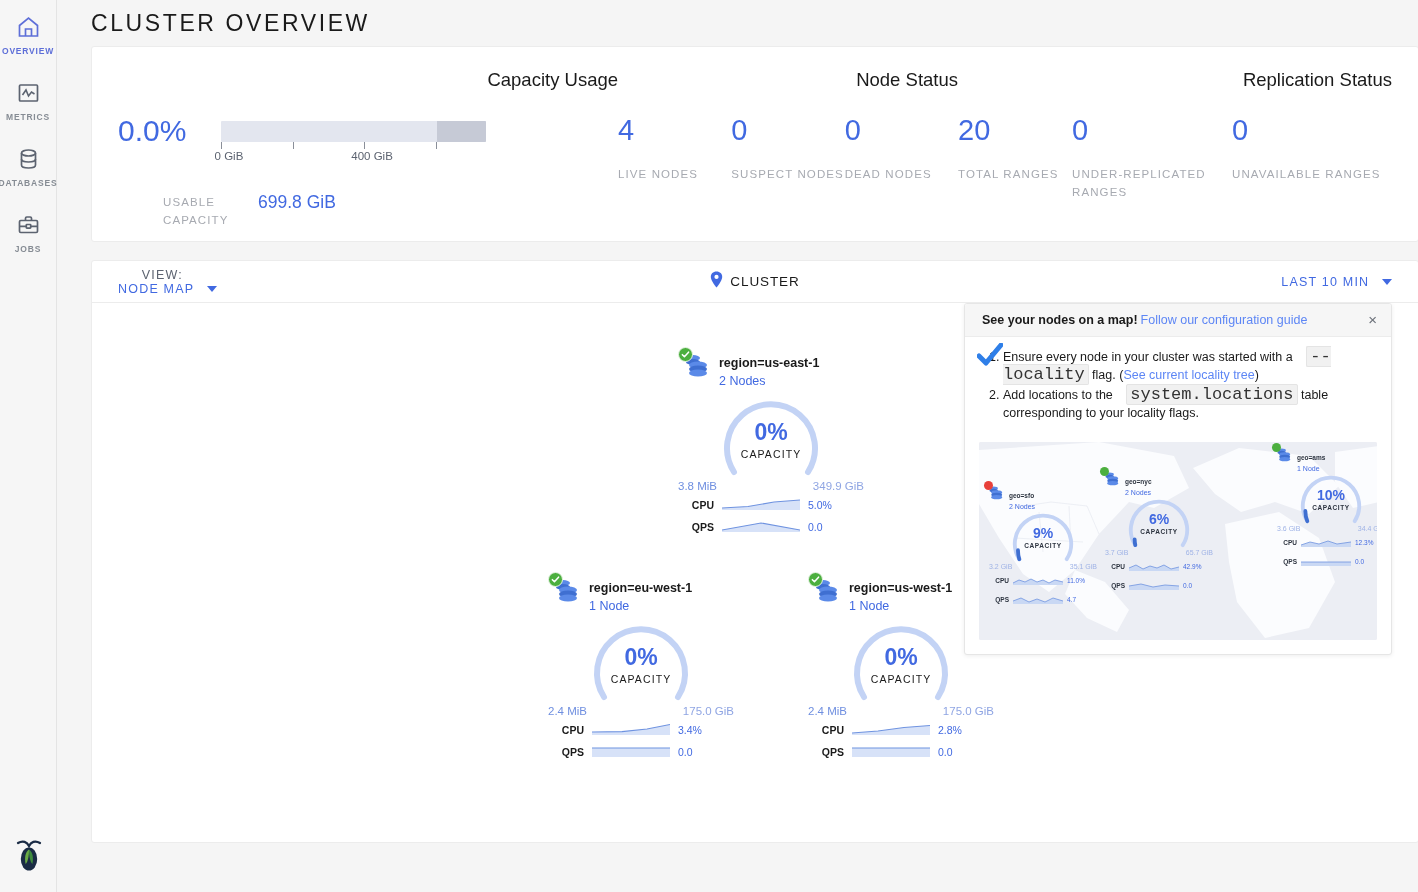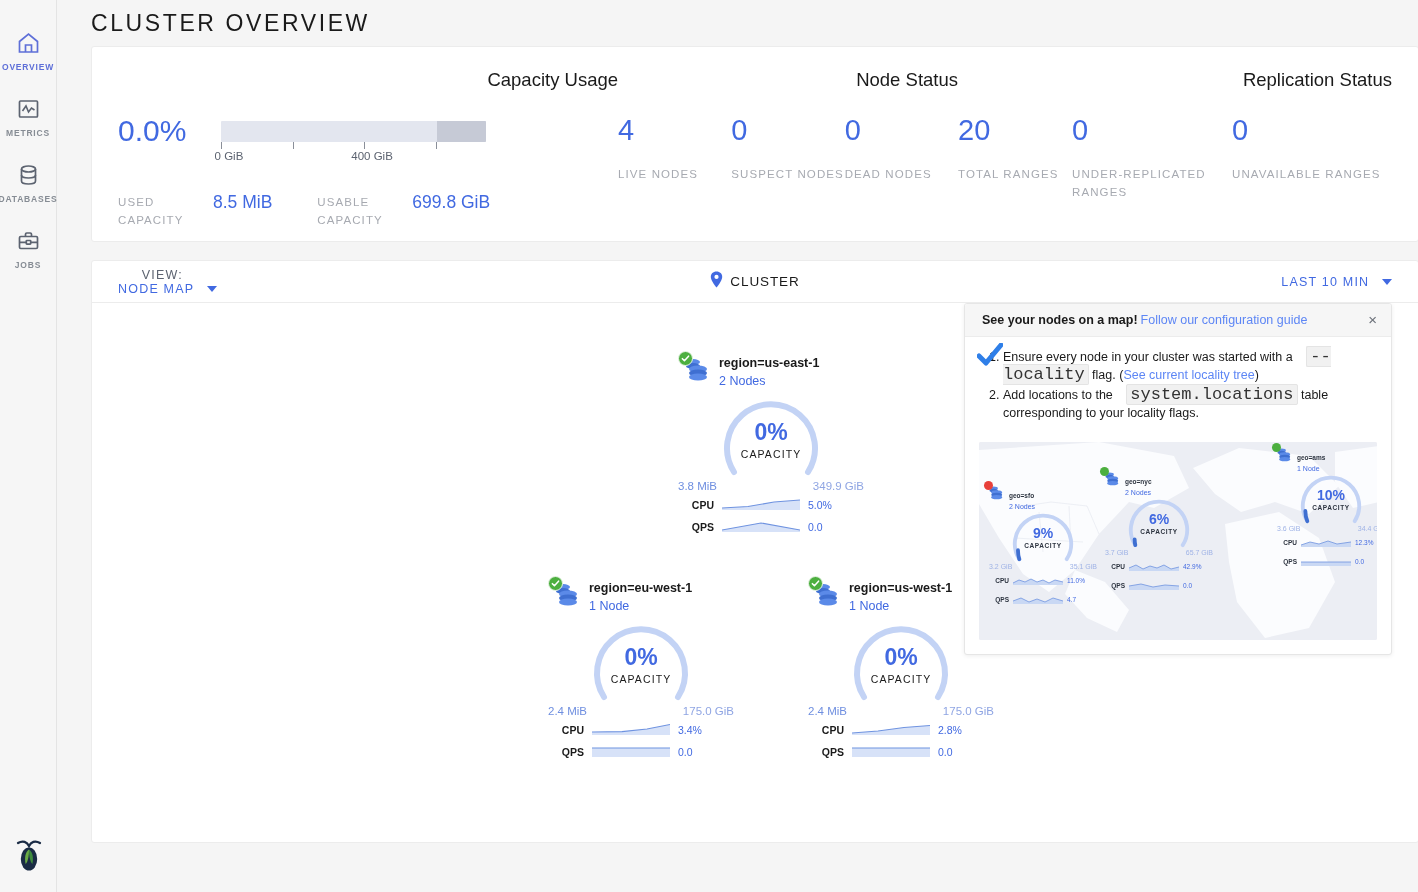--- a/index.html
+++ b/index.html
@@ -18,21 +18,21 @@
     background: #f6f6f6;
     border-right: 1px solid #e4e4e4;
     display: flex; flex-direction: column; align-items: center;
     padding-top: 6px;
     flex: 0 0 57px;
     position: relative;
   }
   .nav-item {
     width: 57px; height: 66px;
     display: flex; flex-direction: column;
-    align-items: center; justify-content: flex-end;
+    align-items: center; justify-content: flex-start;
     padding-top: 6px;
     cursor: pointer;
     text-decoration: none;
   }
   .nav-icon { height: 30px; display: flex; align-items: center; justify-content: center; }
   .nav-label {
     font-size: 8.5px; letter-spacing: 0.8px; font-weight: bold;
     color: #868c94; margin-top: 4px; white-space: nowrap;
   }
   .nav-item.active .nav-label { color: #5e6fd8; }
@@ -122,21 +122,21 @@
     border-left: 5px solid transparent; border-right: 5px solid transparent;
     border-top: 6px solid #4169e1; vertical-align: middle;
   }
   .cluster-pill { display: flex; align-items: center; gap: 7px; cursor: pointer; }
   .cluster-pill .lbl { font-size: 13.5px; letter-spacing: 0.9px; color: #1a1a1a; }
 
   
   .nodecanvas { position: relative; height: 540px; overflow: hidden; }
 
   .locality { position: absolute; width: 190px; }
-  .loc-head { display: flex; align-items: center; gap: 9px; padding-left: 6px; }
+  .loc-head { display: flex; align-items: flex-start; gap: 9px; padding-left: 6px; }
   .db-icon { position: relative; width: 28px; height: 30px; flex: 0 0 28px; }
   .check-badge {
     position: absolute; left: -4px; top: -4px; width: 15px; height: 15px;
     border-radius: 50%; background: #4caf3f; display: flex; align-items: center;
     justify-content: center; border: 1.5px solid #e9f5e6; z-index: 2;
   }
   .loc-text { padding-top: 2px; }
   .loc-name { font-size: 12.5px; font-weight: bold; color: #1a1a1a; white-space: nowrap; }
   .loc-nodes { font-size: 12.5px; color: #4169e1; margin-top: 3px; }
 
@@ -288,24 +288,20 @@
                 <div class="tick" style="left: 0%;"></div>
                 <div class="tick-label" style="left: 3%;">0 GiB</div>
                 <div class="tick" style="left: 27%;"></div>
                 <div class="tick" style="left: 54%;"></div>
                 <div class="tick-label" style="left: 57%;">400 GiB</div>
                 <div class="tick" style="left: 81%;"></div>
               </div>
           </div>
         </div>
         <div class="cap-foot">
-          <div class="cap-cell">
-            <div class="metric-label">USED CAPACITY</div>
-            <div class="metric-value">8.5 MiB</div>
-          </div>
           <div class="cap-cell" style="margin-left:45px">
             <div class="metric-label">USABLE CAPACITY</div>
             <div class="metric-value">699.8 GiB</div>
           </div>
         </div>
       </div>
 
       <div class="summary-section sec-node">
         <div class="sec-title">Node Status</div>
         <div class="stats">

